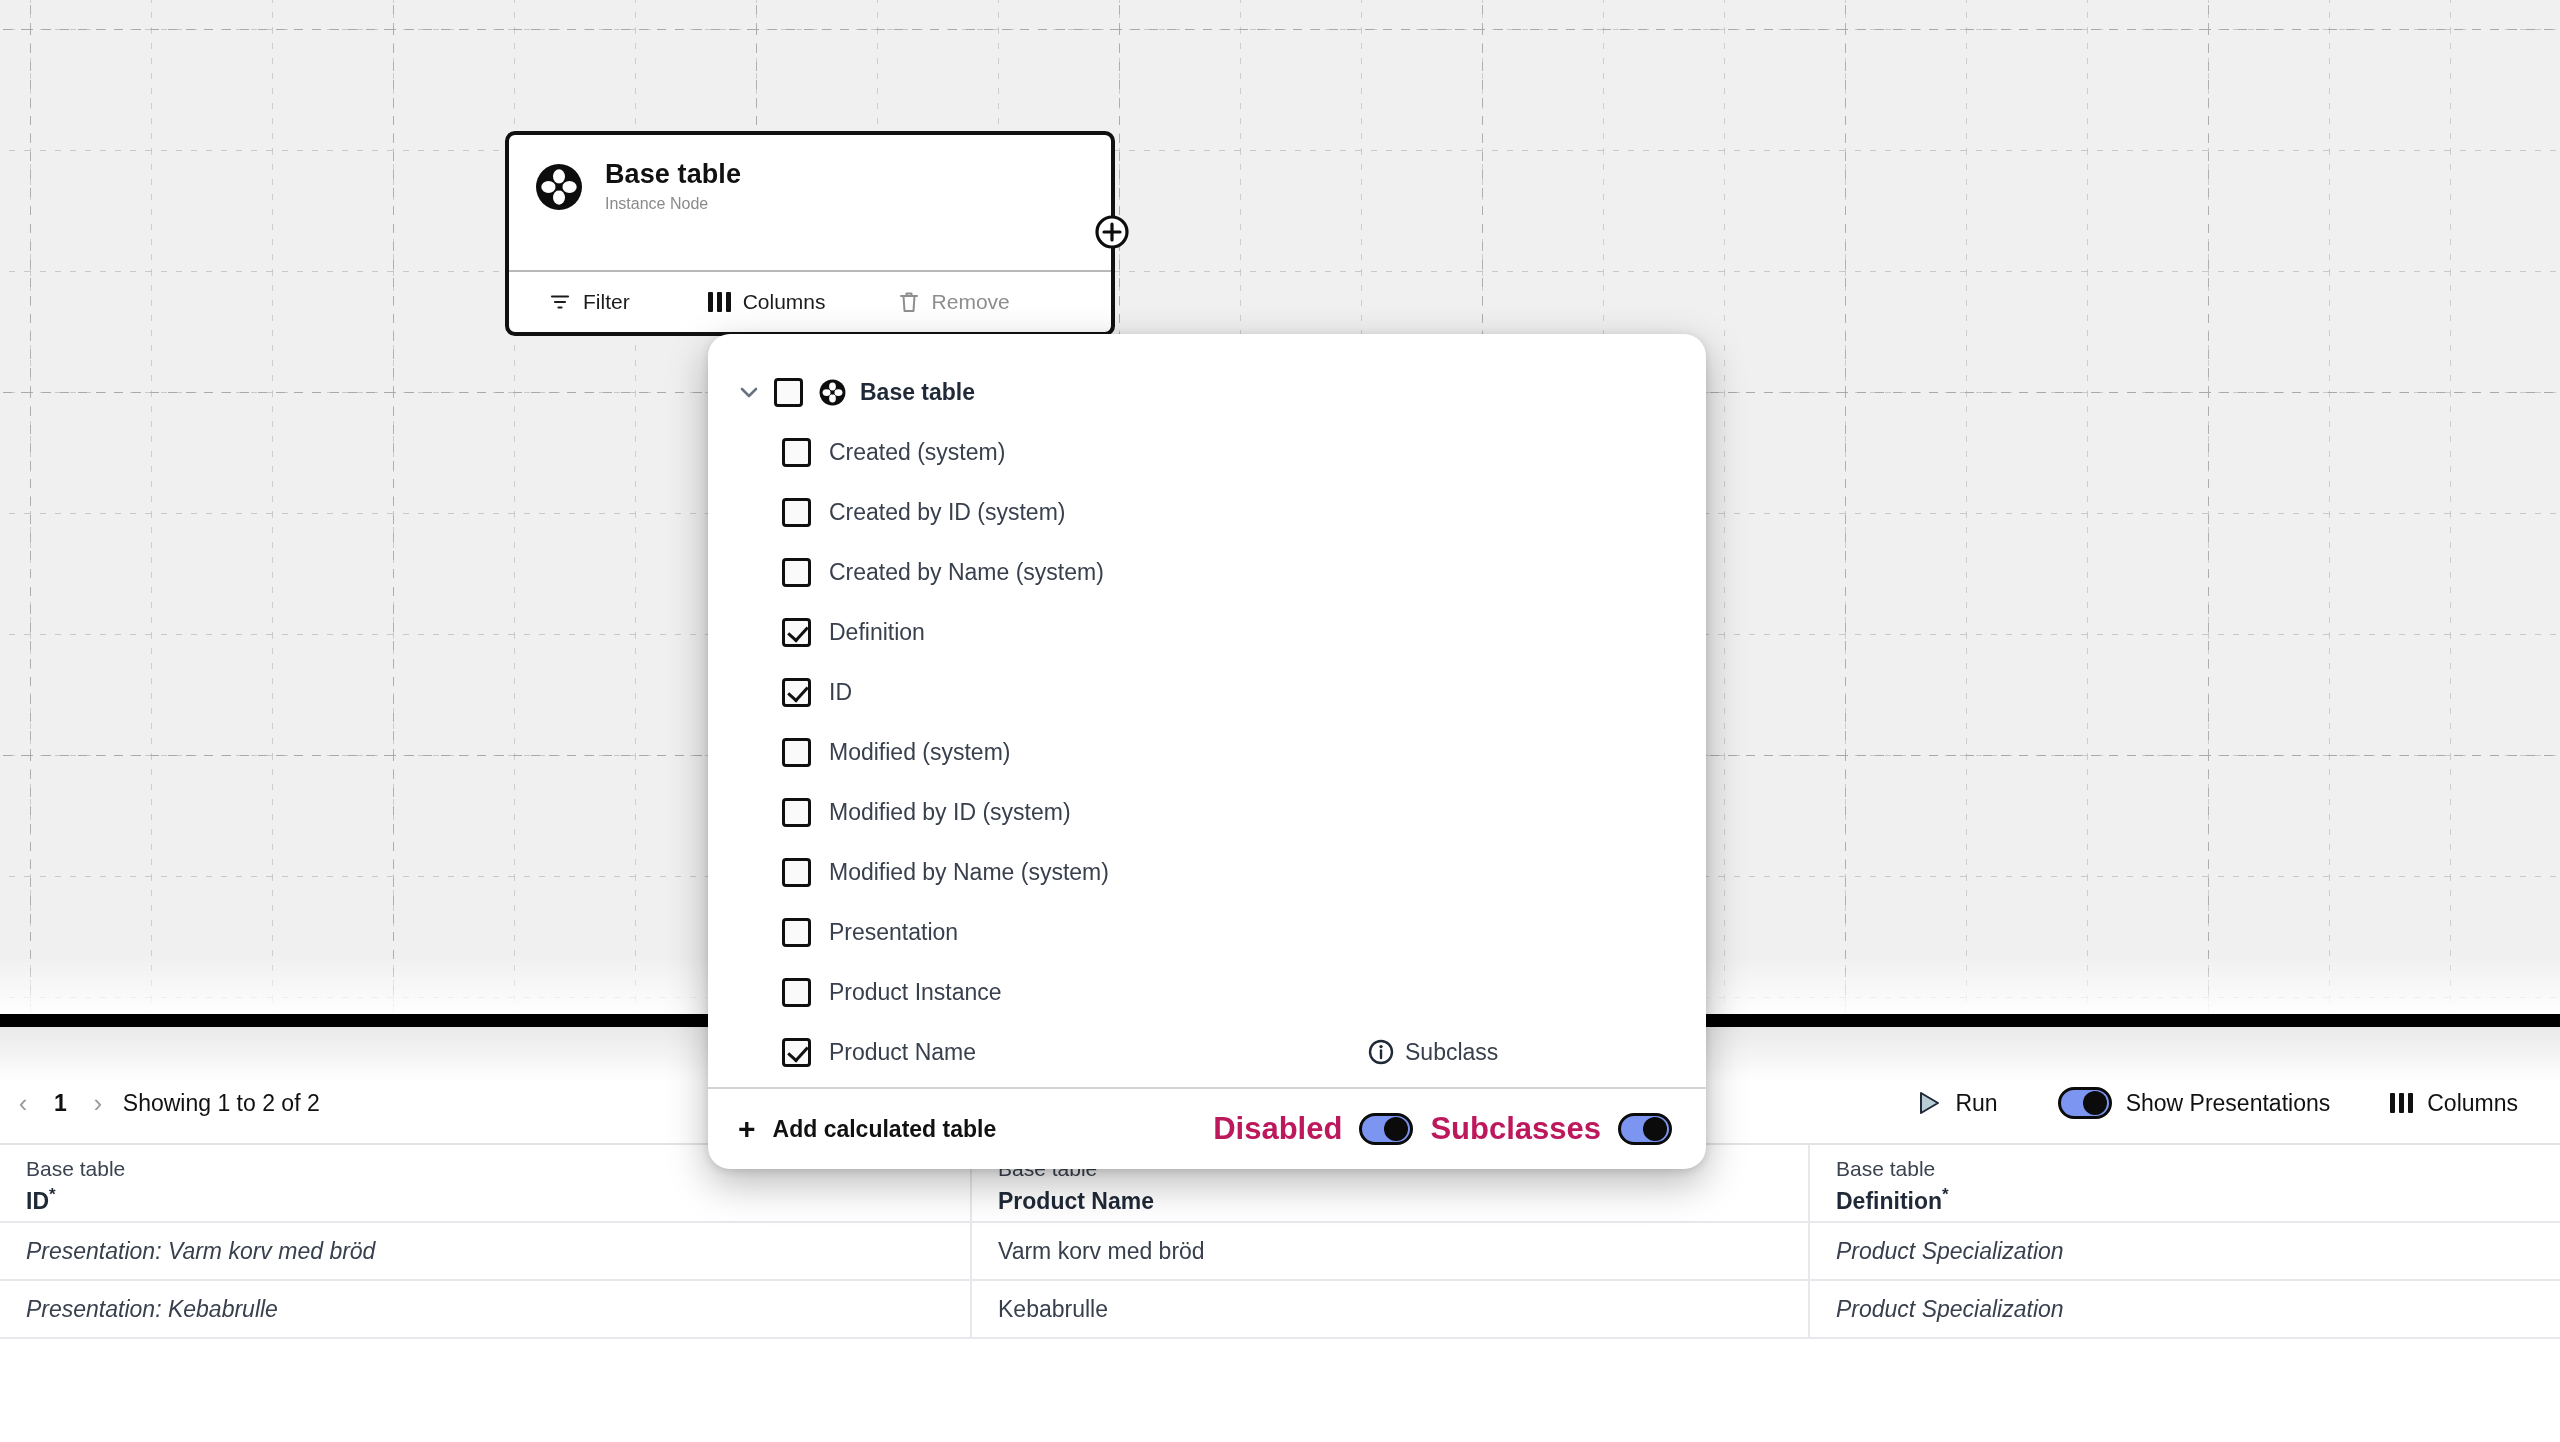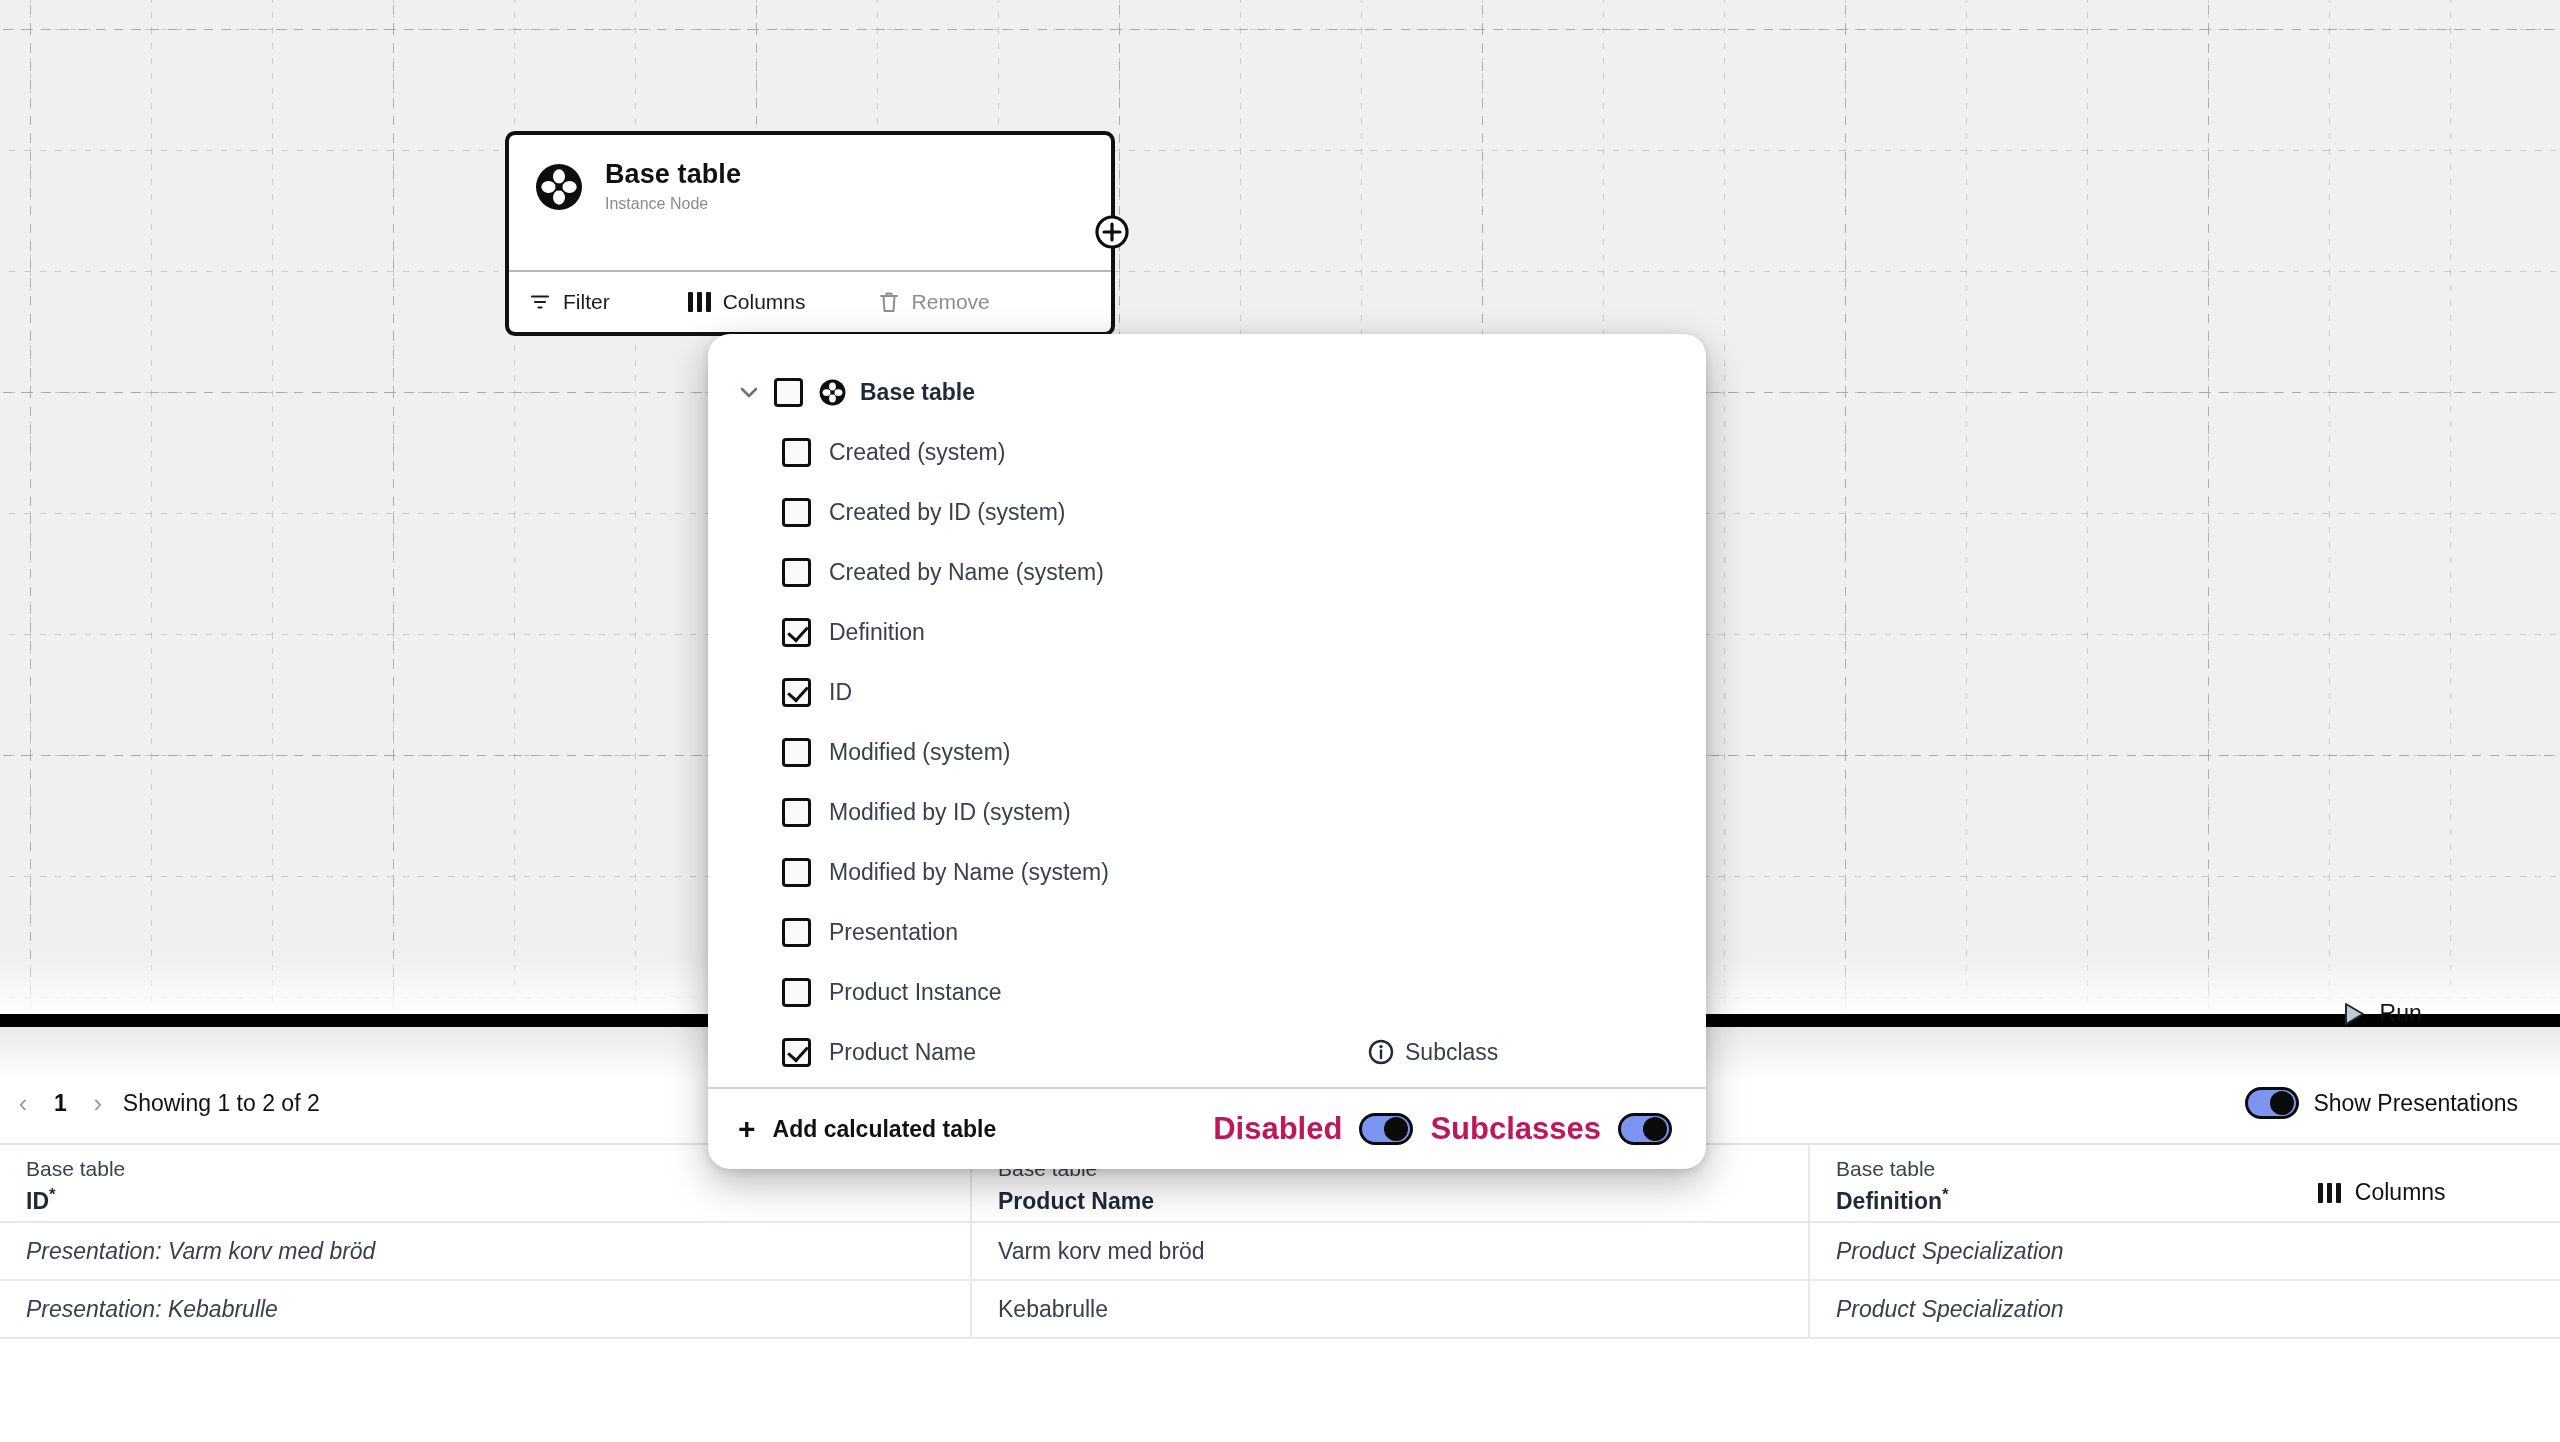--- a/index.html
+++ b/index.html
@@ -51,21 +51,21 @@
   .node-body { flex: 1; display: flex; align-items: flex-start; padding: 24px 0 0 26px; gap: 22px; }
   .node-icon { width: 48px; height: 48px; flex: 0 0 48px; margin-top: 4px; }
   .node-titles { display: flex; flex-direction: column; gap: 5px; }
   .node-title { font-size: 27px; font-weight: bold; color: #111; letter-spacing: .1px; }
   .node-sub { font-size: 16px; color: #8a8a8a; }
   .node-footer {
     height: 62px; border-top: 2px solid #b8b8b8;
     display: flex; align-items: center;
   }
   .node-action { display: flex; align-items: center; gap: 12px; font-size: 21px; color: #1c1c1c; cursor: pointer; }
-  .node-action.filter { padding-left: 20px; }
+  .node-action.filter { padding-left: 40px; }
   .node-action.columns { padding-left: 78px; }
   .node-action.remove { padding-left: 72px; color: #8e8e8e; }
   .node-plus {
     position: absolute; left: 1093px; top: 213px; width: 38px; height: 38px;
     z-index: 6;
   }
   .bars-icon { display:inline-flex; gap:4px; align-items:center; }
   .bars-icon i { display:block; width:5px; height:20px; background:#111; border-radius:1px; }
 
   
@@ -122,21 +122,21 @@
 
   
   .results-toolbar {
     position: absolute; left: 0; top: 1062px; width: 2560px; height: 82px;
     display: flex; align-items: center;
   }
   .pager { display: flex; align-items: center; gap: 0; padding-left: 6px; }
   .pg-arrow { width: 34px; text-align: center; font-size: 26px; color: #9a9a9a; cursor: pointer; }
   .pg-num { font-size: 23px; font-weight: bold; color: #111; padding: 0 14px; }
   .showing { font-size: 23px; color: #111; margin-left: 8px; }
-  .toolbar-right { margin-left: auto; display: flex; align-items: center; padding-right: 42px; gap: 60px; flex-direction: column; }
+  .toolbar-right { margin-left: auto; display: flex; align-items: center; padding-right: 42px; gap: 60px; }
   .tb-item { display: flex; align-items: center; gap: 14px; font-size: 23px; color: #111; cursor: pointer; }
   .toolbar-sep { position:absolute; left:0; top:1143px; width: 2560px; height:2px; background:#e3e3e6; }
 
   
   .table { position: absolute; left: 0; top: 1145px; width: 2560px; }
   .trow { display: flex; width: 2560px; }
   .tcell { border-right: 2px solid #e8e8ec; border-bottom: 2px solid #e8e8ec; padding: 0 26px; }
   .tcell:last-child { border-right: none; }
   .c1 { width: 972px; } .c2 { width: 838px; } .c3 { width: 750px; }
   .th { height: 78px; display: flex; flex-direction: column; justify-content: center; gap: 7px; padding-top: 4px; }

